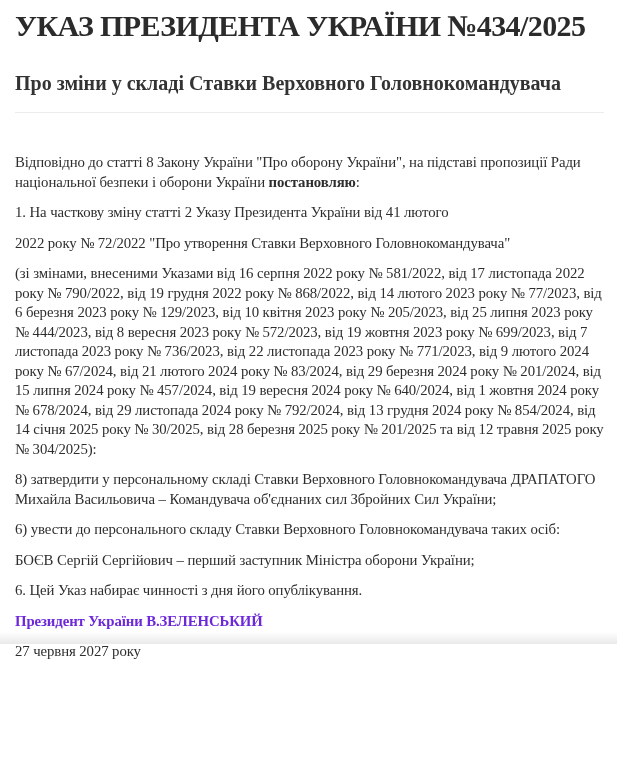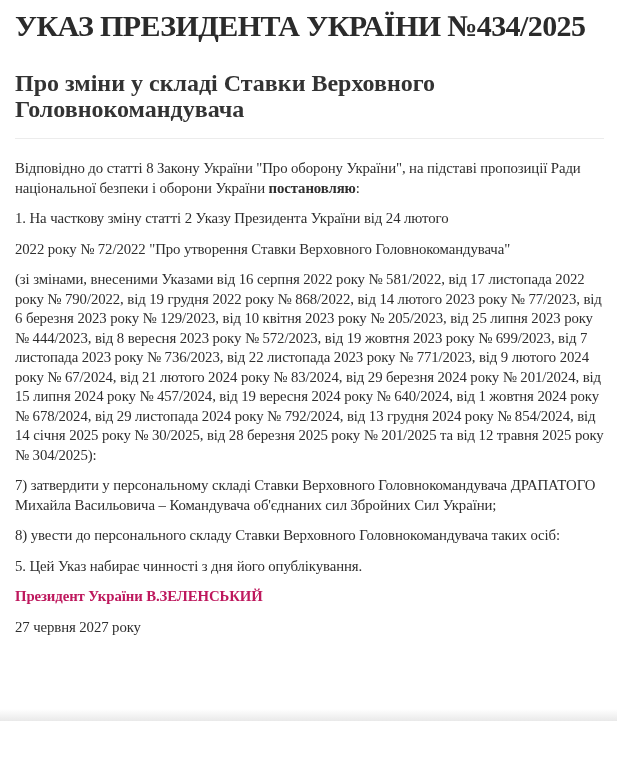--- a/index.html
+++ b/index.html
@@ -11,66 +11,66 @@
     width: 617px;
     height: 768px;
     overflow: hidden;
     position: relative;
     font-family: "Liberation Serif", "DejaVu Serif", serif;
     color: #2e2e2e;
   }
   .page {
     box-sizing: border-box;
     width: 617px;
-    height: 721px;
+    height: 644px;
     padding: 7px 13px 0 15px;
     position: relative;
   }
   .decree-title {
     margin: 0;
     font-size: 30px;
     line-height: 38px;
     font-weight: 700;
     letter-spacing: -0.6px;
     white-space: nowrap;
     color: #2b2b2b;
   }
   .decree-subtitle {
     margin: 25px 0 0 0;
-    font-size: 24px;
+    font-size: 20px;
     line-height: 26px;
     font-weight: 700;
     color: #333333;
   }
   .divider {
     border: none;
     border-top: 1px solid #ececec;
     margin: 16px 0 0 0;
     height: 0;
   }
   .decree-body {
-    margin-top: 20px;
+    margin-top: 40px;
     width: 589px;
     font-size: 14.8px;
     line-height: 19.5px;
     letter-spacing: -0.1px;
     color: #2e2e2e;
   }
   .decree-body p {
     margin: 0;
   }
   .decree-body p + p {
     margin-top: 11px;
   }
   .bold {
     font-weight: 700;
   }
   .signature {
     font-weight: 700;
-    color: #be185d;
+    color: #6d28d9;
   }
   .bottom-fade {
     position: absolute;
     left: 0;
     bottom: 0;
     width: 617px;
     height: 12px;
     background: linear-gradient(to bottom, rgba(233,233,233,0) 0%, #e9e9e9 100%);
     pointer-events: none;
   }
@@ -83,33 +83,34 @@
   <h1 class="decree-title">УКАЗ ПРЕЗИДЕНТА УКРАЇНИ №434/2025</h1>
 
   <h2 class="decree-subtitle">Про зміни у складі Ставки Верховного Головнокомандувача</h2>
 
   <hr class="divider">
 
   <div class="decree-body">
 
     <p><span>Відповідно до статті 8 Закону України "Про оборону України", на підставі пропозиції Ради національної безпеки і оборони України </span><span class="bold">постановляю</span><span>:</span></p>
 
-    <p>1. На часткову зміну статті 2 Указу Президента України від 24 лютого</p>
+    <p>1. На часткову зміну статті 2 Указу Президента України від 41 лютого</p>
 
     <p>2022 року № 72/2022 "Про утворення Ставки Верховного Головнокомандувача"</p>
 
     <p>(зі змінами, внесеними Указами від 16 серпня 2022 року № 581/2022, від 17 листопада 2022 року № 790/2022, від 19 грудня 2022 року № 868/2022, від 14 лютого 2023 року № 77/2023, від 6 березня 2023 року № 129/2023, від 10 квітня 2023 року № 205/2023, від 25 липня 2023 року № 444/2023, від 8 вересня 2023 року № 572/2023, від 19 жовтня 2023 року № 699/2023, від 7 листопада 2023 року № 736/2023, від 22 листопада 2023 року № 771/2023, від 9 лютого 2024 року № 67/2024, від 21 лютого 2024 року № 83/2024, від 29 березня 2024 року № 201/2024, від 15 липня 2024 року № 457/2024, від 19 вересня 2024 року № 640/2024, від 1 жовтня 2024 року № 678/2024, від 29 листопада 2024 року № 792/2024, від 13 грудня 2024 року № 854/2024, від 14 січня 2025 року № 30/2025, від 28 березня 2025 року № 201/2025 та від 12 травня 2025 року № 304/2025):</p>
 
-    <p>7) затвердити у персональному складі Ставки Верховного Головнокомандувача ДРАПАТОГО Михайла Васильовича – Командувача об'єднаних сил Збройних Сил України;</p>
+    <p>8) затвердити у персональному складі Ставки Верховного Головнокомандувача ДРАПАТОГО Михайла Васильовича – Командувача об'єднаних сил Збройних Сил України;</p>
 
-    <p>8) увести до персонального складу Ставки Верховного Головнокомандувача таких осіб:</p>
+    <p>6) увести до персонального складу Ставки Верховного Головнокомандувача таких осіб:</p>
+
+    <p>БОЄВ Сергій Сергійович – перший заступник Міністра оборони України;</p>
 
 
-
-    <p>5. Цей Указ набирає чинності з дня його опублікування.</p>
+    <p>6. Цей Указ набирає чинності з дня його опублікування.</p>
 
     <p class="signature">Президент України В.ЗЕЛЕНСЬКИЙ</p>
 
     <p>27 червня 2027 року</p>
 
   </div>
 
   <div class="bottom-fade"></div>
 </div>
 

